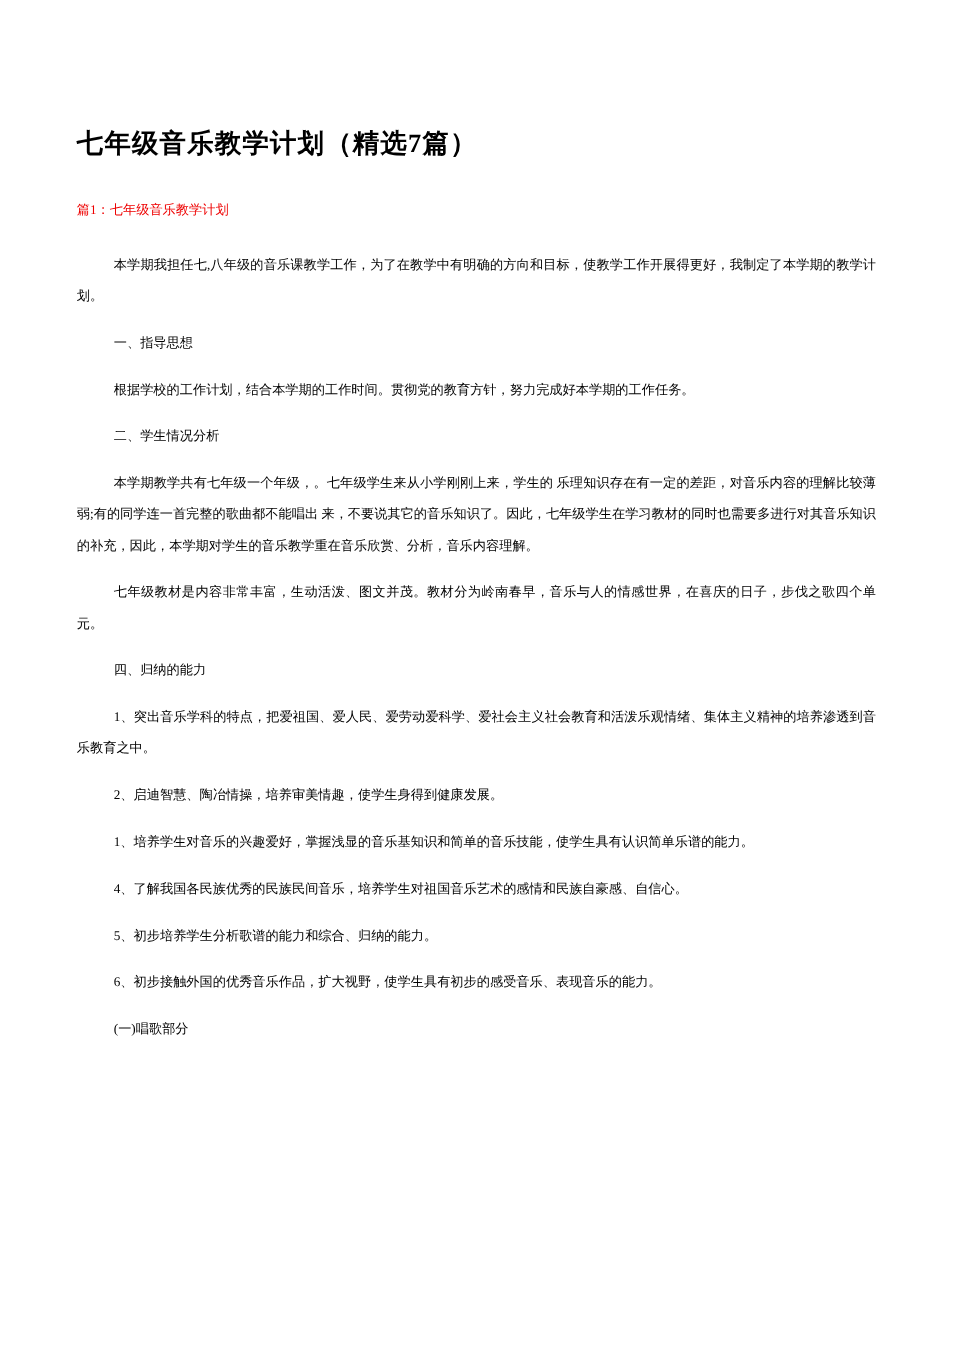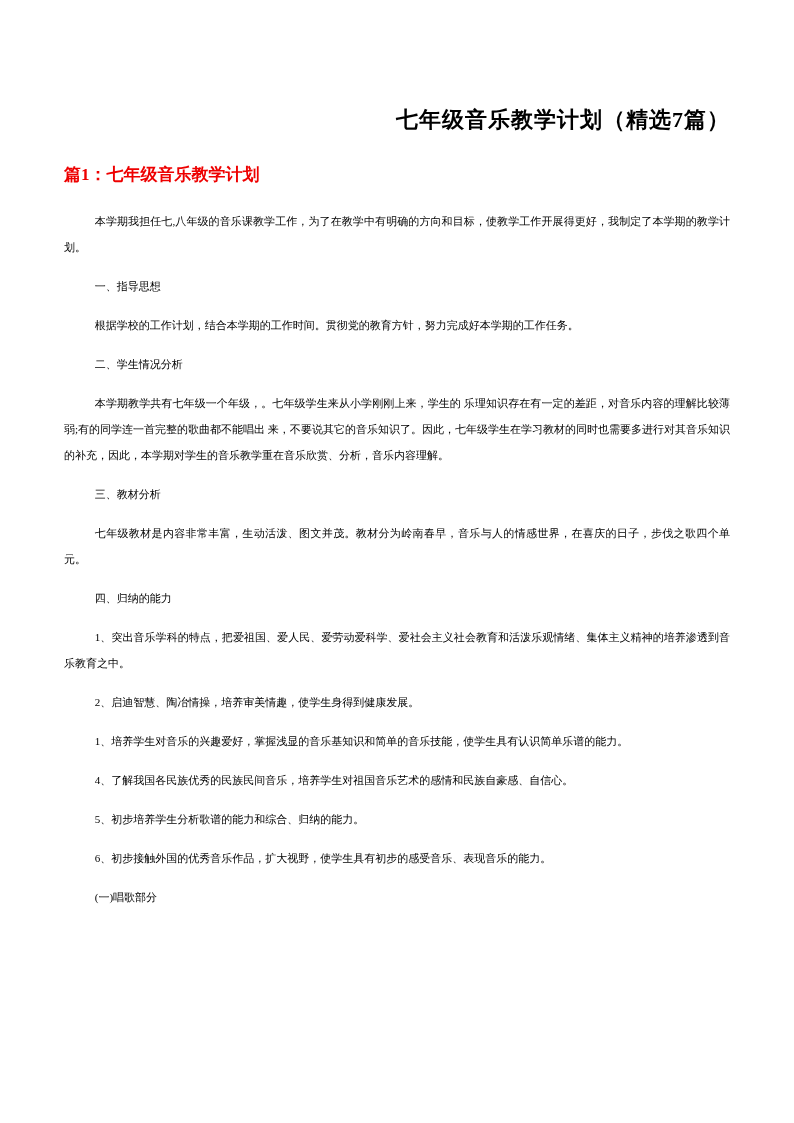--- a/index.html
+++ b/index.html
@@ -17,29 +17,29 @@
     background: #ffffff;
     color: #000000;
     font-family: "Liberation Serif", "DejaVu Serif", serif;
     overflow: hidden;
   }
   .doc-title {
     margin: 0 0 30px 0;
     font-size: 22px;
     line-height: 28px;
     font-weight: 700;
-    text-align: right;
+    text-align: left;
     letter-spacing: 1px;
     color: #000000;
   }
   .section-heading {
     margin: 0 0 22px 0;
-    font-size: 17px;
+    font-size: 11px;
     line-height: 22px;
-    font-weight: 700;
+    font-weight: 400;
     color: #ee0000;
     text-align: left;
   }
   .para {
     margin: 0 0 13px 0;
     font-size: 11px;
     line-height: 26px;
     text-indent: 2.8em;
     text-align: justify;
     word-break: break-all;
@@ -53,21 +53,20 @@
 
   <h1 class="doc-title">七年级音乐教学计划（精选7篇）</h1>
 
   <h2 class="section-heading">篇1：七年级音乐教学计划</h2>
 
   <p class="para">本学期我担任七,八年级的音乐课教学工作，为了在教学中有明确的方向和目标，使教学工作开展得更好，我制定了本学期的教学计划。</p>
   <p class="para">一、指导思想</p>
   <p class="para">根据学校的工作计划，结合本学期的工作时间。贯彻党的教育方针，努力完成好本学期的工作任务。</p>
   <p class="para">二、学生情况分析</p>
   <p class="para">本学期教学共有七年级一个年级，。七年级学生来从小学刚刚上来，学生的 乐理知识存在有一定的差距，对音乐内容的理解比较薄弱;有的同学连一首完整的歌曲都不能唱出 来，不要说其它的音乐知识了。因此，七年级学生在学习教材的同时也需要多进行对其音乐知识 的补充，因此，本学期对学生的音乐教学重在音乐欣赏、分析，音乐内容理解。</p>
-  <p class="para">三、教材分析</p>
   <p class="para">七年级教材是内容非常丰富，生动活泼、图文并茂。教材分为岭南春早，音乐与人的情感世界，在喜庆的日子，步伐之歌四个单元。</p>
   <p class="para">四、归纳的能力</p>
   <p class="para">1、突出音乐学科的特点，把爱祖国、爱人民、爱劳动爱科学、爱社会主义社会教育和活泼乐观情绪、集体主义精神的培养渗透到音乐教育之中。</p>
   <p class="para">2、启迪智慧、陶冶情操，培养审美情趣，使学生身得到健康发展。</p>
   <p class="para">1、培养学生对音乐的兴趣爱好，掌握浅显的音乐基知识和简单的音乐技能，使学生具有认识简单乐谱的能力。</p>
   <p class="para">4、了解我国各民族优秀的民族民间音乐，培养学生对祖国音乐艺术的感情和民族自豪感、自信心。</p>
   <p class="para">5、初步培养学生分析歌谱的能力和综合、归纳的能力。</p>
   <p class="para">6、初步接触外国的优秀音乐作品，扩大视野，使学生具有初步的感受音乐、表现音乐的能力。</p>
   <p class="para">(一)唱歌部分</p>
 

